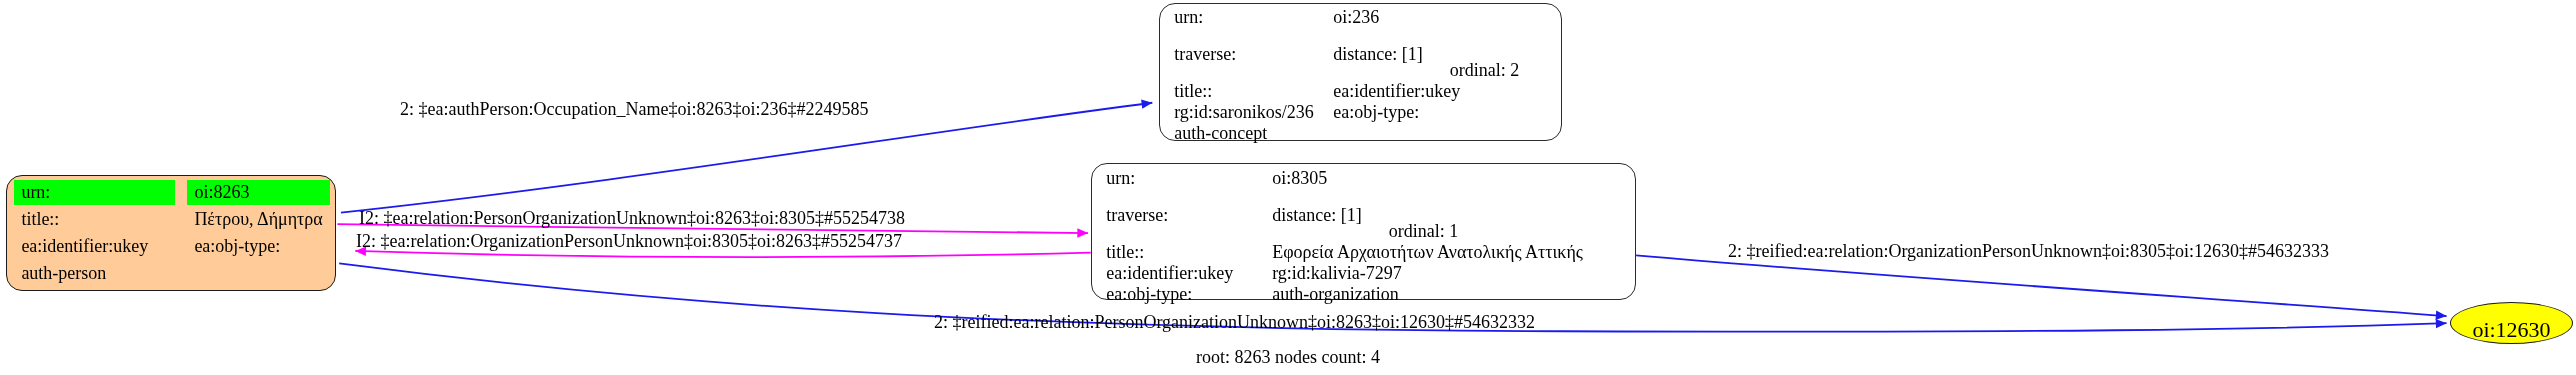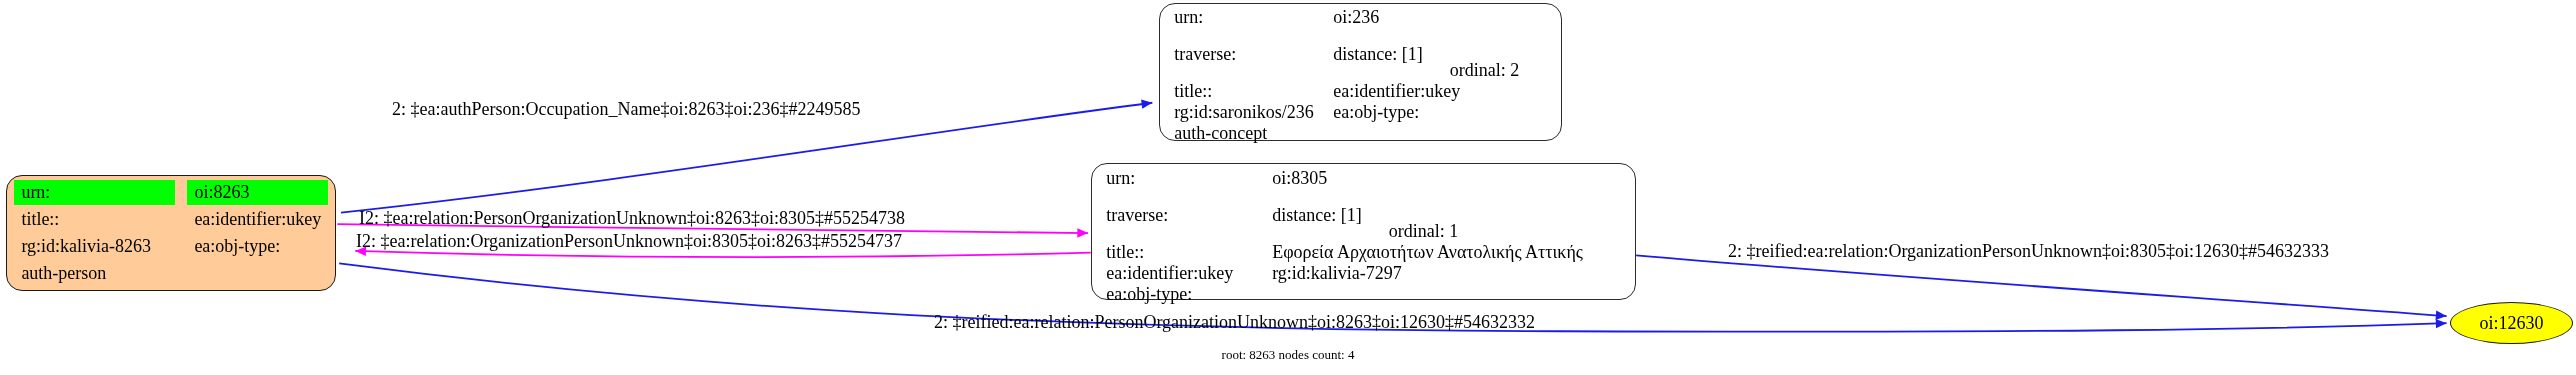--- a/index.html
+++ b/index.html
@@ -37,28 +37,28 @@
   .node.organization .tbl{grid-template-columns:154px 1fr;grid-auto-rows:1fr;}
   .cell{
     display:flex;align-items:center;padding:0 7.1px;white-space:nowrap;overflow:visible;
   }
   .cell.hl{background:var(--highlight);margin:0.9px 0;}
   .v2{margin-left:27px;display:inline-block;margin-top:32px;}
 
   .leaf{
     position:absolute;box-sizing:border-box;background:var(--leaf-fill);
     border:1.3px solid #1a1a1a;border-radius:50%;
-    display:flex;align-items:center;justify-content:center;font-size:18px;
+    display:flex;align-items:flex-end;justify-content:center;font-size:22px;
   }
 
   .edge-label{
     position:absolute;white-space:nowrap;font-size:18px;color:var(--text);
   }
   .caption{
-    position:absolute;white-space:nowrap;font-size:13px;color:var(--text);
+    position:absolute;white-space:nowrap;font-size:18px;color:var(--text);
     transform:translateX(-50%);
   }
 </style>
 </head>
 <body>
 
 <div id="canvas">
 
   <svg id="edges" viewBox="0 0 2886 421" xmlns="http://www.w3.org/2000/svg">
     <defs>
@@ -75,22 +75,22 @@
     <path class="edge magenta" marker-end="url(#mmagenta)" d="M1222,283 C950,290 650,289 398,281"></path>
     <path class="edge blue" marker-end="url(#mblue)" d="M1833,286 C2100,309 2460,333 2741,354"></path>
     <path class="edge blue" marker-end="url(#mblue)" d="M380,295 C760,344 1150,369 1750,371 C2280,373 2540,369 2741,362"></path>
   </svg>
 
   <div class="node person" style="left:6.2px;top:175px;width:330px;height:116px;">
     <div class="tbl">
       <div class="cell hl">urn:</div>
       <div class="cell hl">oi:8263</div>
       <div class="cell">title::</div>
+      <div class="cell">Πέτρου, Δήμητρα</div>
       <div class="cell">ea:identifier:ukey</div>
-      <div class="cell">rg:id:kalivia-8263</div>
       <div class="cell">ea:obj-type:</div>
       <div class="cell">auth-person</div>
     </div>
   </div>
 
   <div class="node concept" style="left:1159px;top:2.7px;width:403px;height:138px;">
     <div class="tbl">
       <div class="cell">urn:</div>
       <div class="cell">oi:236</div>
       <div class="cell">traverse:</div>
@@ -113,28 +113,29 @@
       <div class="cell">traverse:</div>
       <div class="cell">
           <span>distance: [1]</span>
           <span class="v2">ordinal: 1</span>
         </div>
       <div class="cell">title::</div>
       <div class="cell">Εφορεία Αρχαιοτήτων Ανατολικής Αττικής</div>
       <div class="cell">ea:identifier:ukey</div>
       <div class="cell">rg:id:kalivia-7297</div>
       <div class="cell">ea:obj-type:</div>
+      <div class="cell">auth-organization</div>
     </div>
   </div>
 
   <div class="leaf" style="left:2450px;top:302px;width:123px;height:42px;">
     <span>oi:12630</span>
   </div>
 
-  <div class="edge-label" style="left:392px;top:99px;">2: ‡ea:authPerson:Occupation_Name‡oi:8263‡oi:236‡#2249585</div>
+  <div class="edge-label" style="left:400px;top:99px;">2: ‡ea:authPerson:Occupation_Name‡oi:8263‡oi:236‡#2249585</div>
   <div class="edge-label" style="left:359px;top:208px;">I2: ‡ea:relation:PersonOrganizationUnknown‡oi:8263‡oi:8305‡#55254738</div>
   <div class="edge-label" style="left:356px;top:231px;">I2: ‡ea:relation:OrganizationPersonUnknown‡oi:8305‡oi:8263‡#55254737</div>
   <div class="edge-label" style="left:1728px;top:241px;">2: ‡reified:ea:relation:OrganizationPersonUnknown‡oi:8305‡oi:12630‡#54632333</div>
   <div class="edge-label" style="left:934px;top:312px;">2: ‡reified:ea:relation:PersonOrganizationUnknown‡oi:8263‡oi:12630‡#54632332</div>
 
   <div class="caption" style="left:1288px;top:347px;">root: 8263 nodes count: 4</div>
 
 </div>
 
 

